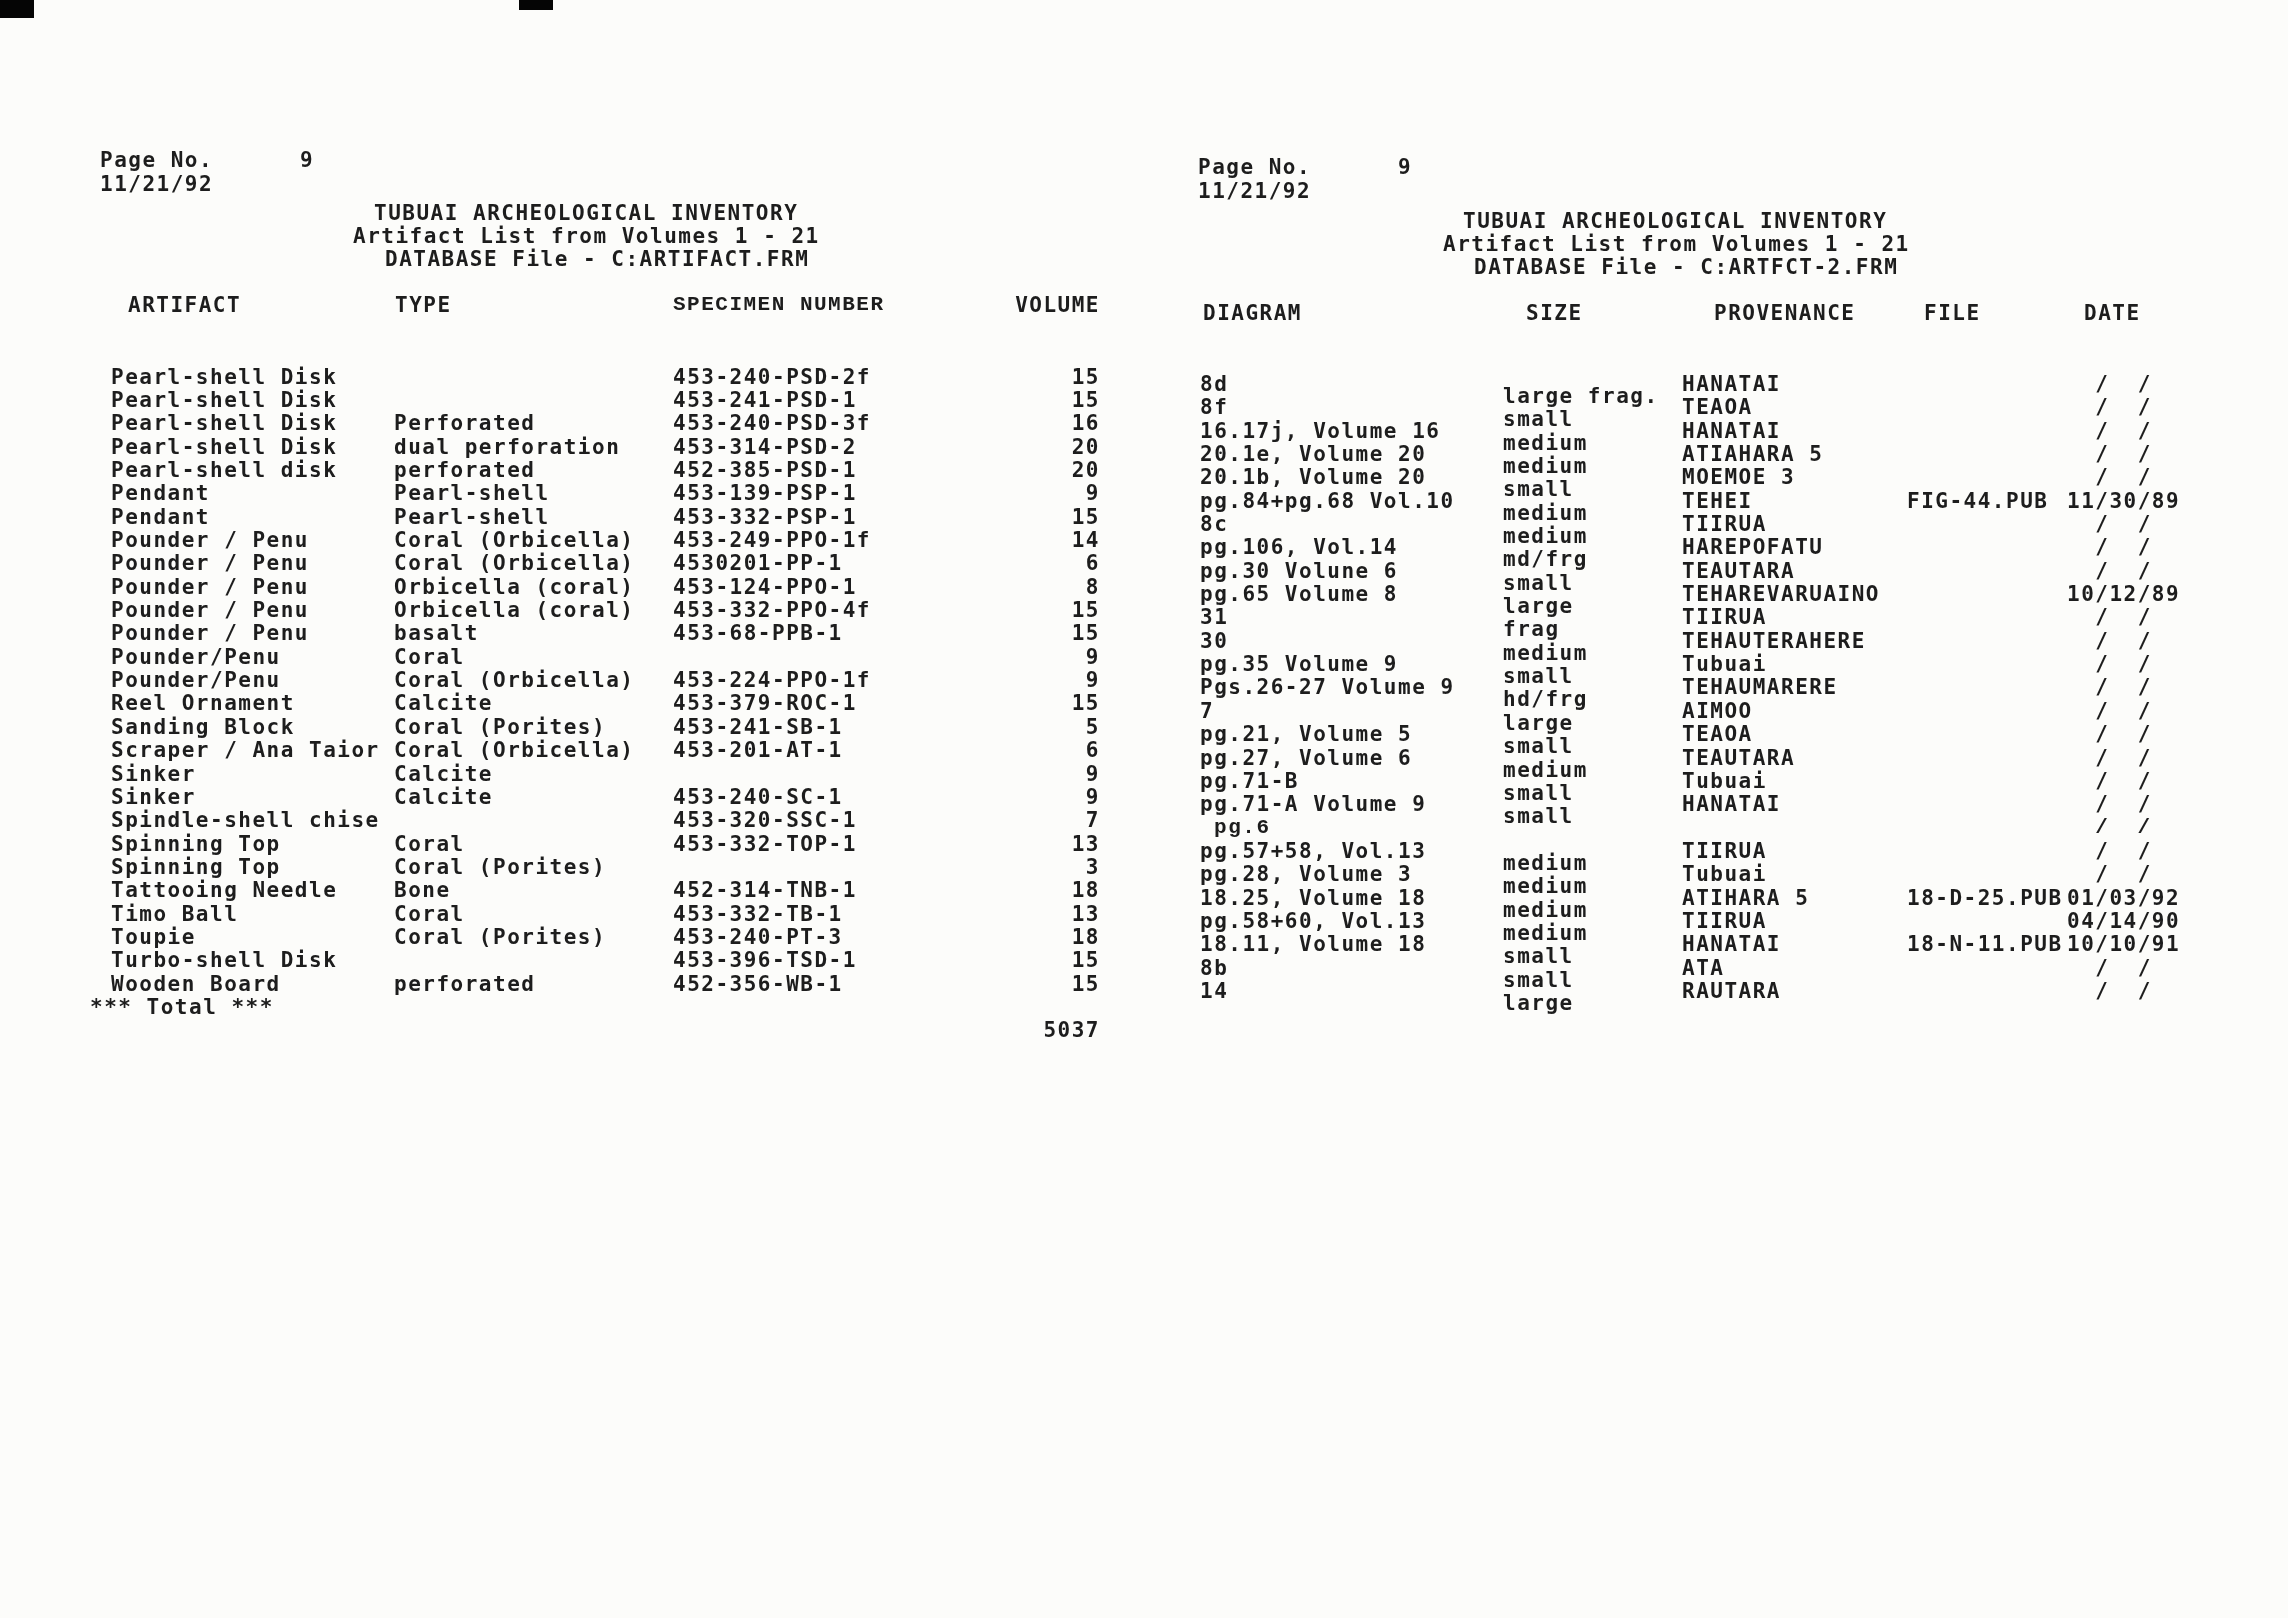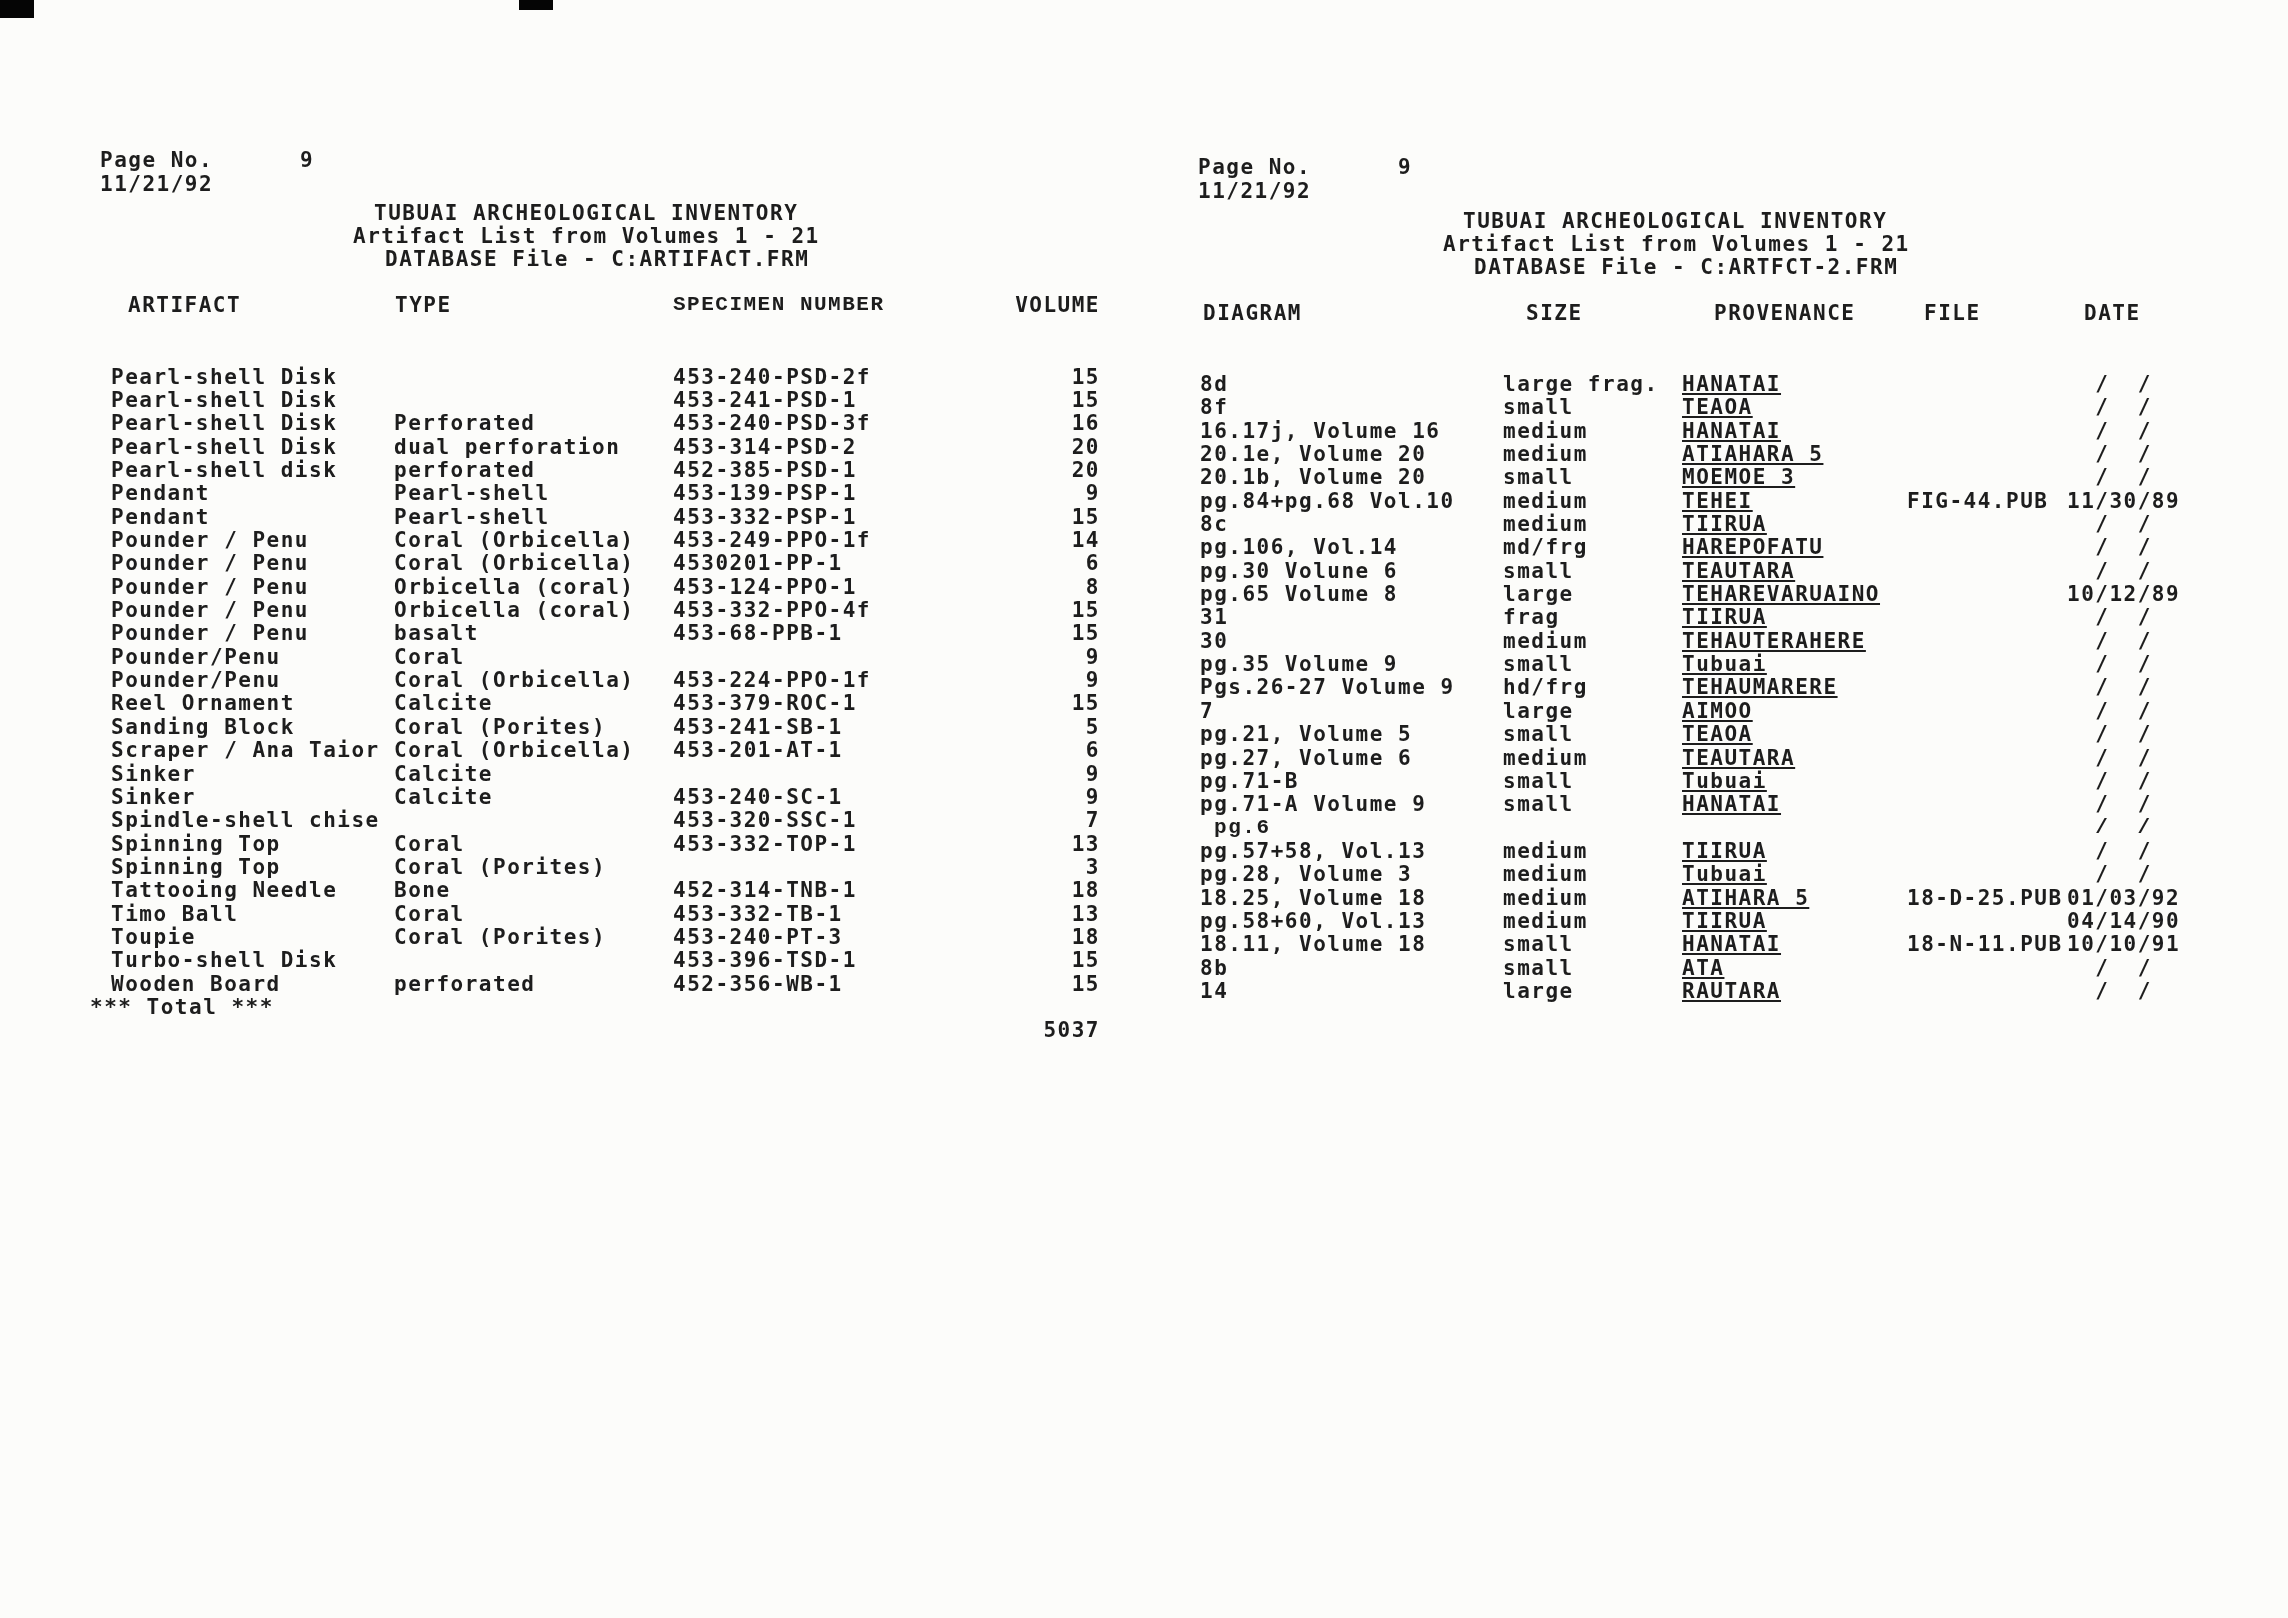--- a/index.html
+++ b/index.html
@@ -50,22 +50,22 @@
   .h-date{left:2084px;}
 
   
   .trow{position:absolute;left:0;width:100%;height:24px;}
   .cell{position:absolute;top:0;white-space:pre;}
   .c-artifact{left:111px;}
   .c-type{left:394px;}
   .c-specimen{left:673px;}
   .c-volume{left:960px;width:140px;text-align:right;}
   .c-diagram{left:1200px;}
-  .c-size{left:1503px;}
-  .c-provenance{left:1682px;text-decoration:underline;}
+  .c-size{left:1503px;margin-top:12px;}
+  .c-provenance{left:1682px;}
   .c-file{left:1907px;}
   .c-date{left:2067px;}
 </style>
 </head>
 <body>
 
 <div class="sheet">
 
   <div class="mark1"></div>
   <div class="mark2"></div>

